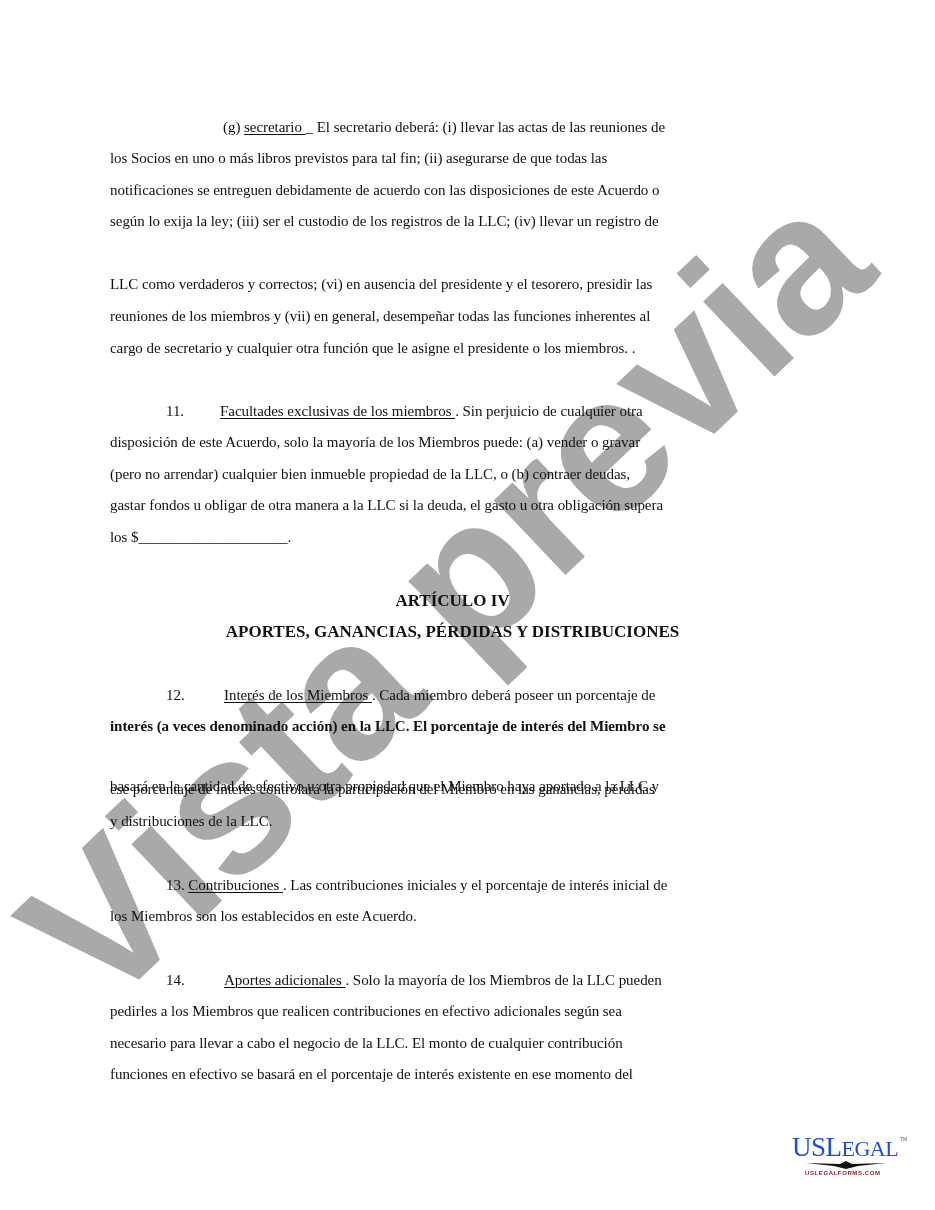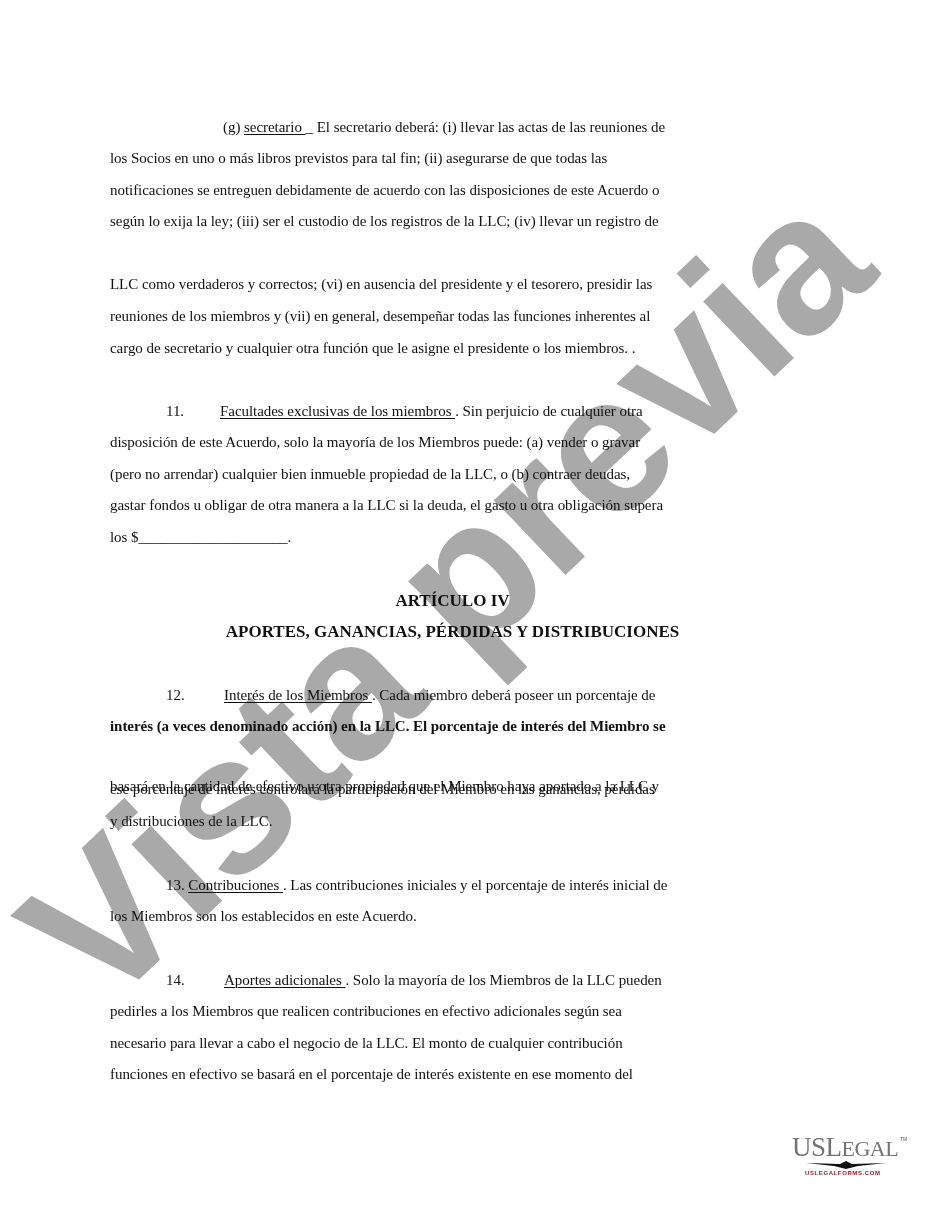--- a/index.html
+++ b/index.html
@@ -62,21 +62,21 @@
       width: 120px;
       height: 50px;
       z-index: 3;
     }
     .logo-text {
       position: absolute;
       left: 0; top: 0;
       font-family: "Liberation Serif", "DejaVu Serif", serif;
       font-size: 27px;
       line-height: 28px;
-      color: #737373;
+      color: #1d4ed8;
       letter-spacing: -0.5px;
       white-space: nowrap;
     }
     .logo-text .small { font-size: 22px; }
     .logo-tm {
       position: absolute;
       left: 108px; top: 3px;
       font-family: "Liberation Sans", "DejaVu Sans", sans-serif;
       font-size: 5px;
       color: #555;

